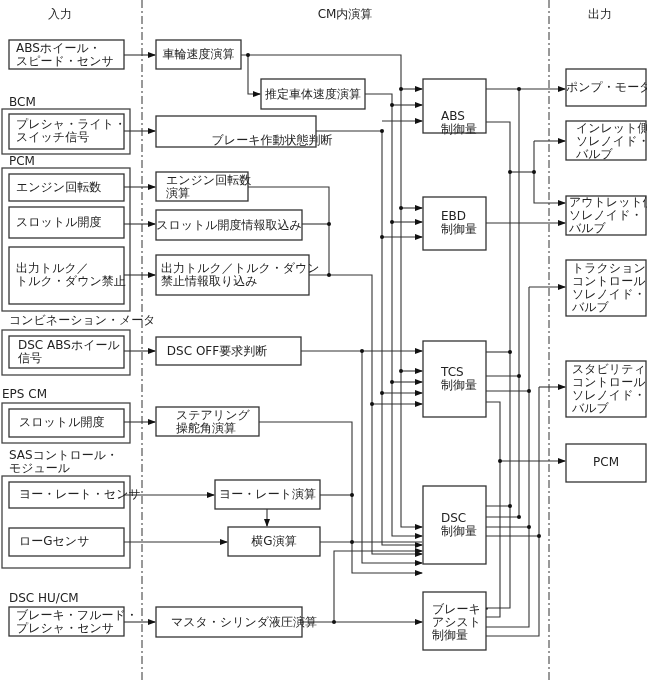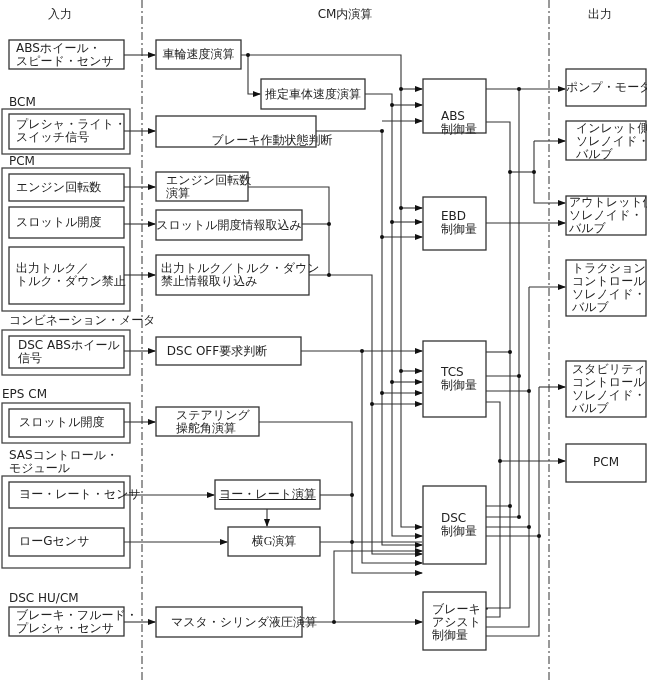--- a/index.html
+++ b/index.html
@@ -210,22 +210,22 @@
 <div class="lbl c" style="left:261px;top:88px;width:104px;">推定車体速度演算</div>
 <div class="lbl c" style="left:156px;top:134px;width:184px;margin-left:24px;">ブレーキ作動状態判断</div>
 <div class="lbl" style="left:166px;top:174px;">エンジン回転数
 演算</div>
 <div class="lbl c" style="left:156px;top:219px;width:146px;">スロットル開度情報取込み</div>
 <div class="lbl" style="left:161px;top:262px;">出力トルク／トルク・ダウン
 禁止情報取り込み</div>
 <div class="lbl c" style="left:156px;top:345px;width:122px;">DSC OFF要求判断</div>
 <div class="lbl" style="left:176px;top:409px;">ステアリング
 操舵角演算</div>
-<div class="lbl c" style="left:215px;top:488px;width:105px;text-decoration:underline;">ヨー・レート演算</div>
-<div class="lbl c" style="left:228px;top:535px;width:92px;font-family:Liberation Serif, serif;">横G演算</div>
+<div class="lbl c" style="left:215px;top:488px;width:105px;">ヨー・レート演算</div>
+<div class="lbl c" style="left:228px;top:535px;width:92px;">横G演算</div>
 <div class="lbl c" style="left:156px;top:616px;width:176px;">マスタ・シリンダ液圧演算</div>
 
 <div class="lbl" style="left:441px;top:110px;">ABS
 制御量</div>
 <div class="lbl" style="left:441px;top:210px;">EBD
 制御量</div>
 <div class="lbl" style="left:441px;top:366px;">TCS
 制御量</div>
 <div class="lbl" style="left:441px;top:512px;">DSC
 制御量</div>

